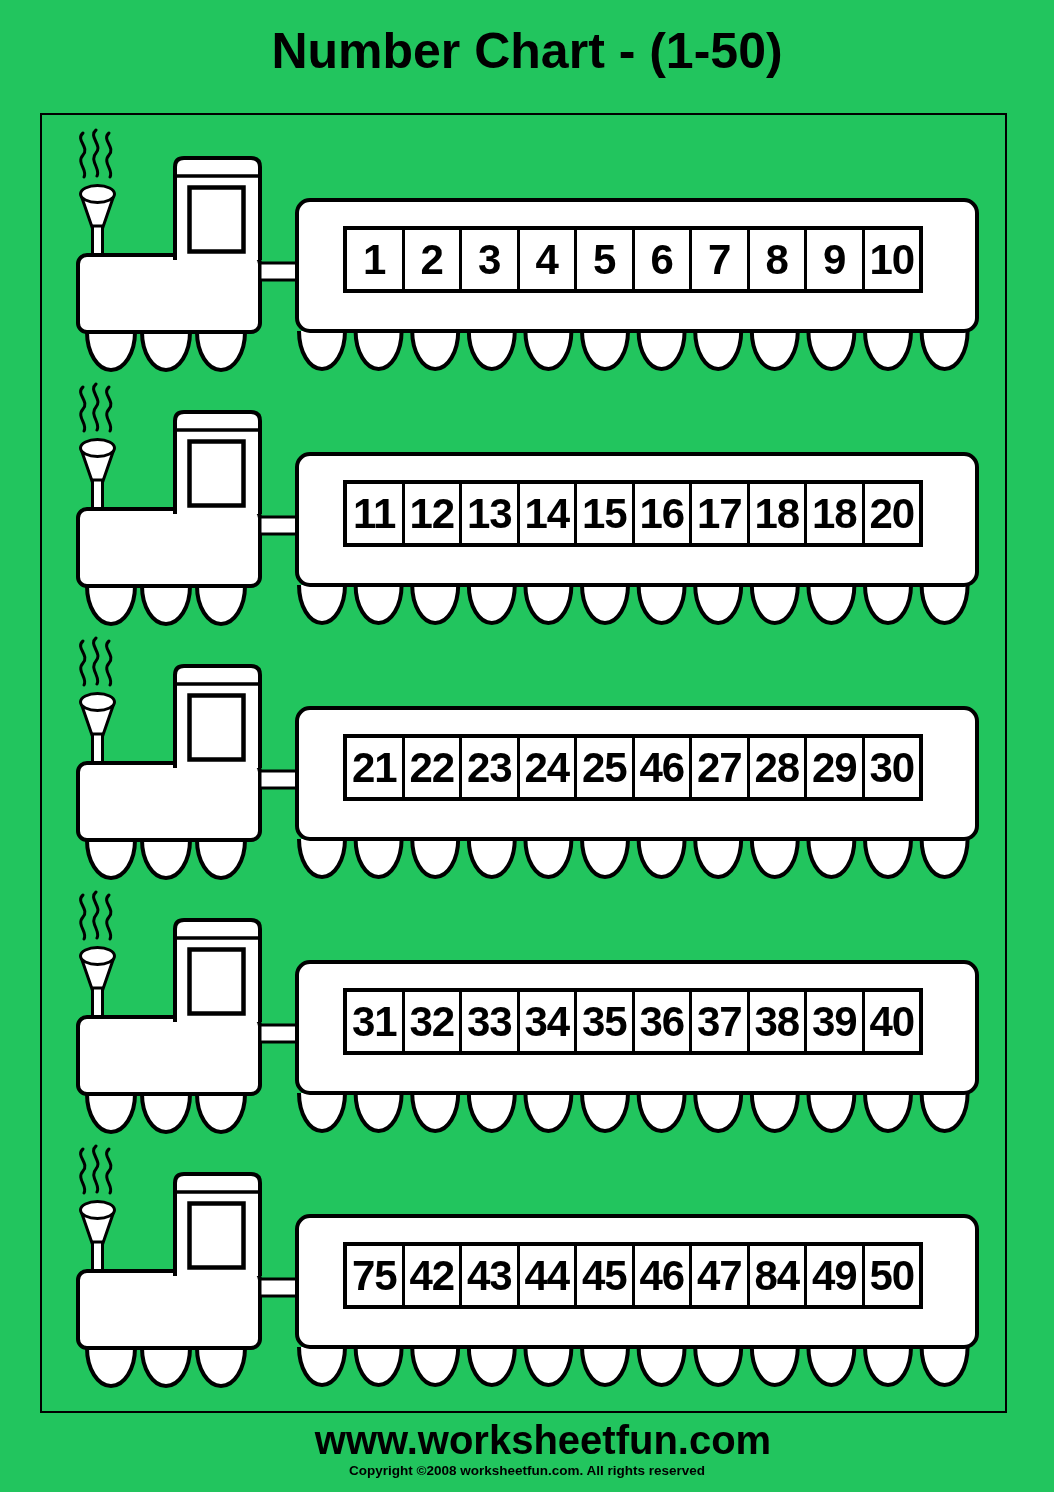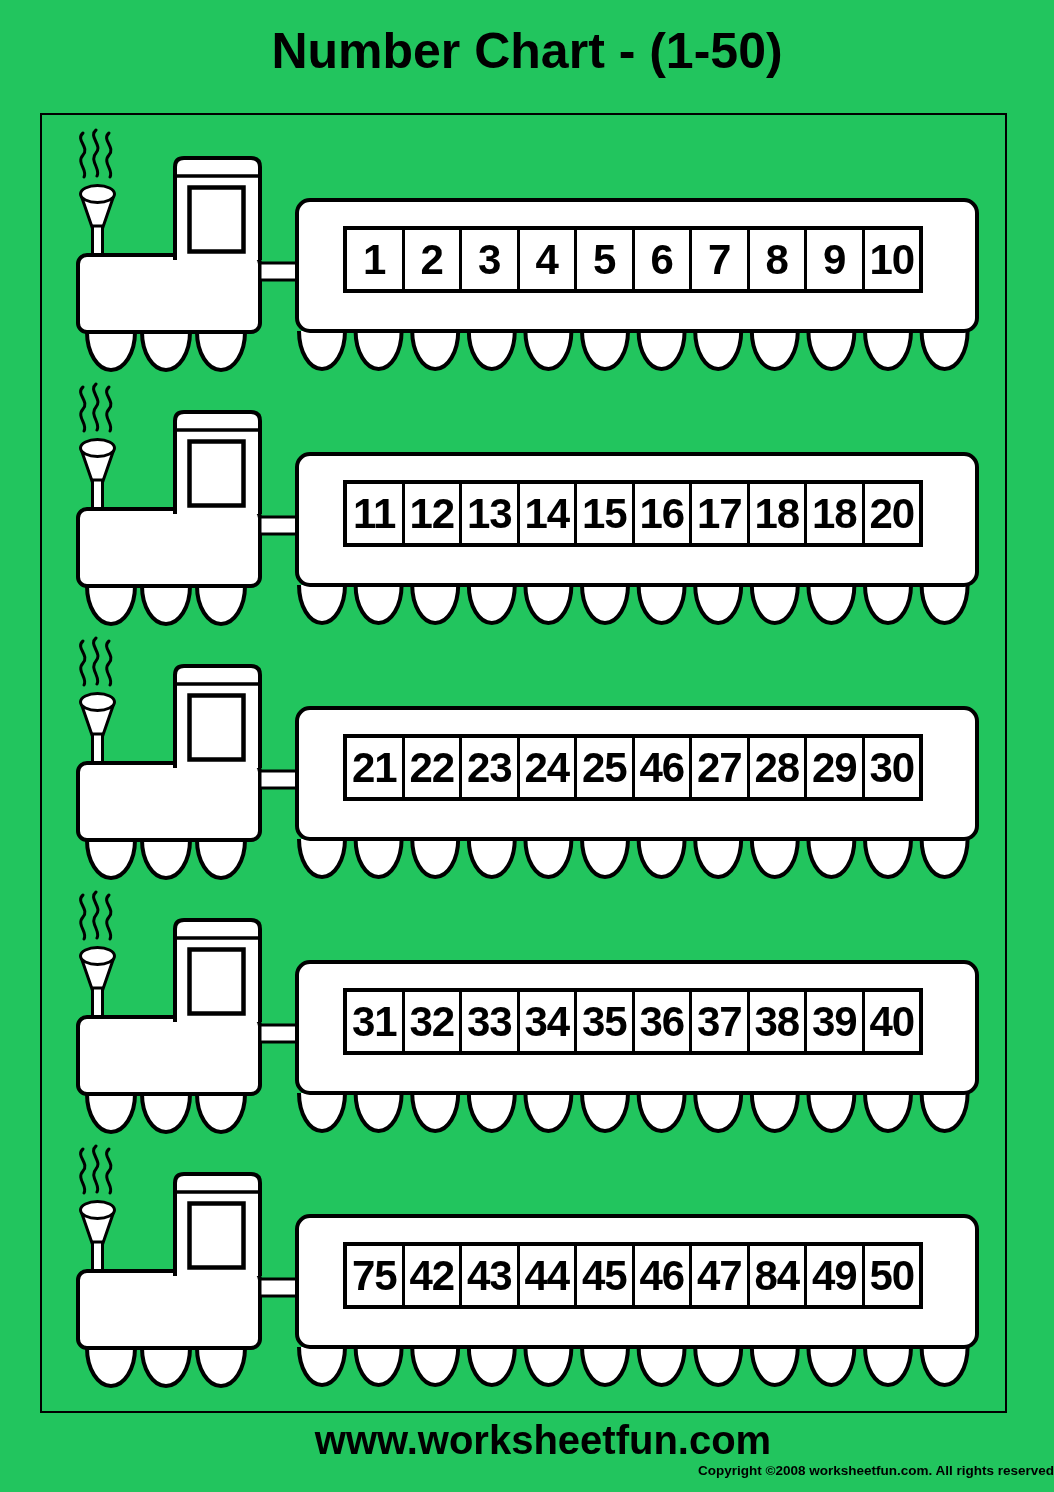--- a/index.html
+++ b/index.html
@@ -72,21 +72,21 @@
     text-align: center;
     font-size: 40px;
     font-weight: bold;
     white-space: nowrap;
   }
   .footer-copy {
     position: absolute;
     top: 1463px;
     left: 0;
     width: 100%;
-    text-align: right;
+    text-align: center;
     font-size: 13.5px;
     font-weight: bold;
     white-space: nowrap;
   }
 </style>
 </head>
 <body>
 
 <div class="page">
   <div class="title">Number Chart - (1-50)</div>

